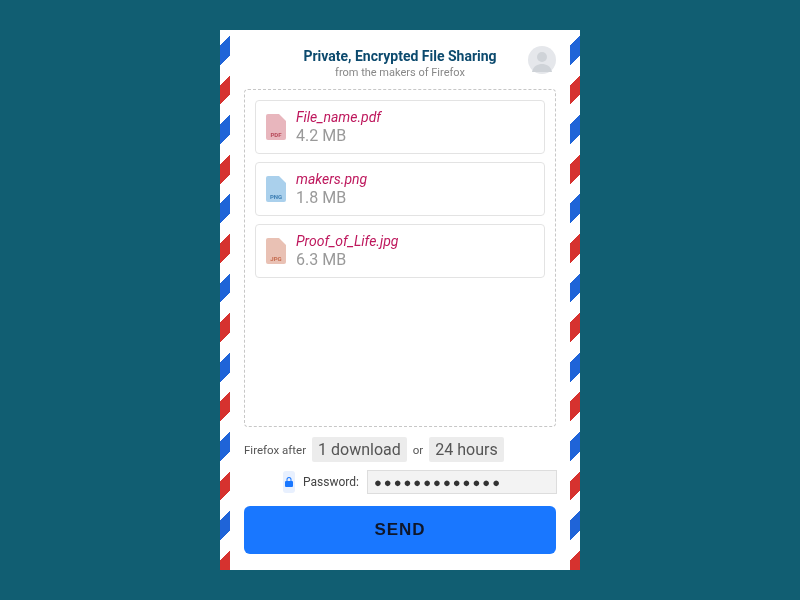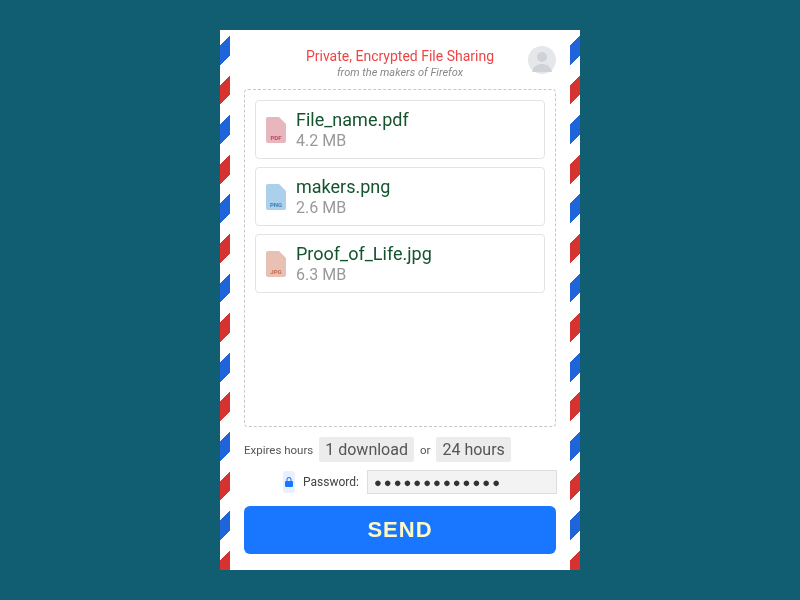--- a/index.html
+++ b/index.html
@@ -23,22 +23,22 @@
       -45deg,
       #d6322f 0 14px,
       #fff 14px 28px,
       #1f64d8 28px 42px,
       #fff 42px 56px
     );
   }
   .stripe.left { left: 0; }
   .stripe.right { right: 0; }
   .header { text-align: center; position: relative; padding: 4px 0 10px; }
-  .title { font-size: 14px; font-weight: 400; color: #ef4444; }
-  .subtitle { font-size: 11px; font-style: italic; color: #888; margin-top: 2px; }
+  .title { font-size: 14px; font-weight: 700; color: #0c4a6e; }
+  .subtitle { font-size: 11px; color: #888; margin-top: 2px; }
   .avatar {
     position: absolute; right: 0; top: 2px;
     width: 28px; height: 28px; border-radius: 50%;
     background: #e5e7eb;
   }
   .avatar svg { width: 100%; height: 100%; }
   .dropzone {
     flex: 1;
     border: 1.5px dashed #c7c7c7;
     border-radius: 4px;
@@ -69,21 +69,21 @@
   }
   .file-icon .ext {
     position: absolute; bottom: 2px; left: 0; right: 0;
     font-size: 6px; font-weight: 700; text-align: center;
   }
   .ic-pdf { background: #e8b6bd; } .ic-pdf .ext { color: #b74a5a; }
   .ic-png { background: #aad0ec; } .ic-png .ext { color: #3b7db3; }
   .ic-jpg { background: #e9c1b4; } .ic-jpg .ext { color: #c46a4d; }
   .ic-txt { background: #a8d6e8; } .ic-txt .ext { color: #3a8fb0; }
   .file-meta { display: flex; flex-direction: column; }
-  .file-name { font-size: 18px; color: #14532d; }
+  .file-name { font-size: 14px; color: #be185d; font-style: italic; }
   .file-size { font-size: 16px; color: #999; margin-top: 1px; }
   .options {
     margin-top: 10px;
     font-size: 11.5px; color: #555;
     display: flex; align-items: center; gap: 6px; flex-wrap: wrap;
   }
   .chip {
     background: #ececec; color: #555;
     padding: 3px 6px; border-radius: 2px;
     font-size: 16px;
@@ -105,21 +105,21 @@
     border: 1px solid #ddd; background: #f3f3f3;
     padding: 0 6px;
     font-size: 13px; letter-spacing: 2px;
     color: #333;
   }
   .send-btn {
     margin-top: 12px;
     width: 100%; height: 48px;
     background: #1977ff;
     border: none; border-radius: 6px;
-    color: #fef9c3; font-size: 22px; font-weight: 700; letter-spacing: 1px;
+    color: #0f172a; font-size: 17px; font-weight: 700; letter-spacing: 1px;
     cursor: pointer;
   }
 </style>
 </head>
 <body>
 
 <div class="card">
   <div class="stripe left"></div>
   <div class="stripe right"></div>
 
@@ -143,36 +143,36 @@
           <div class="file-name">File_name.pdf</div>
           <div class="file-size">4.2 MB</div>
         </div>
       </div>
       <div class="file-row">
         <div class="file-icon ic-png">
           <div class="ext">PNG</div>
         </div>
         <div class="file-meta">
           <div class="file-name">makers.png</div>
-          <div class="file-size">2.6 MB</div>
+          <div class="file-size">1.8 MB</div>
         </div>
       </div>
       <div class="file-row">
         <div class="file-icon ic-jpg">
           <div class="ext">JPG</div>
         </div>
         <div class="file-meta">
           <div class="file-name">Proof_of_Life.jpg</div>
           <div class="file-size">6.3 MB</div>
         </div>
       </div>
     </div>
 
   <div class="options">
-    <span>Expires hours</span>
+    <span>Firefox after</span>
     <span class="chip">1 download</span>
     <span>or</span>
     <span class="chip">24 hours</span>
   </div>
 
   <div class="password-row">
     <div class="lock-badge">
       <svg viewBox="0 0 24 24">
           <path fill="#1977ff" d="M12 2a5 5 0 0 0-5 5v3H6a2 2 0 0 0-2 2v8a2 2 0 0 0 2 2h12a2 2 0 0 0 2-2v-8a2 2 0 0 0-2-2h-1V7a5 5 0 0 0-5-5zm-3 5a3 3 0 1 1 6 0v3H9V7z"></path>
         </svg>

